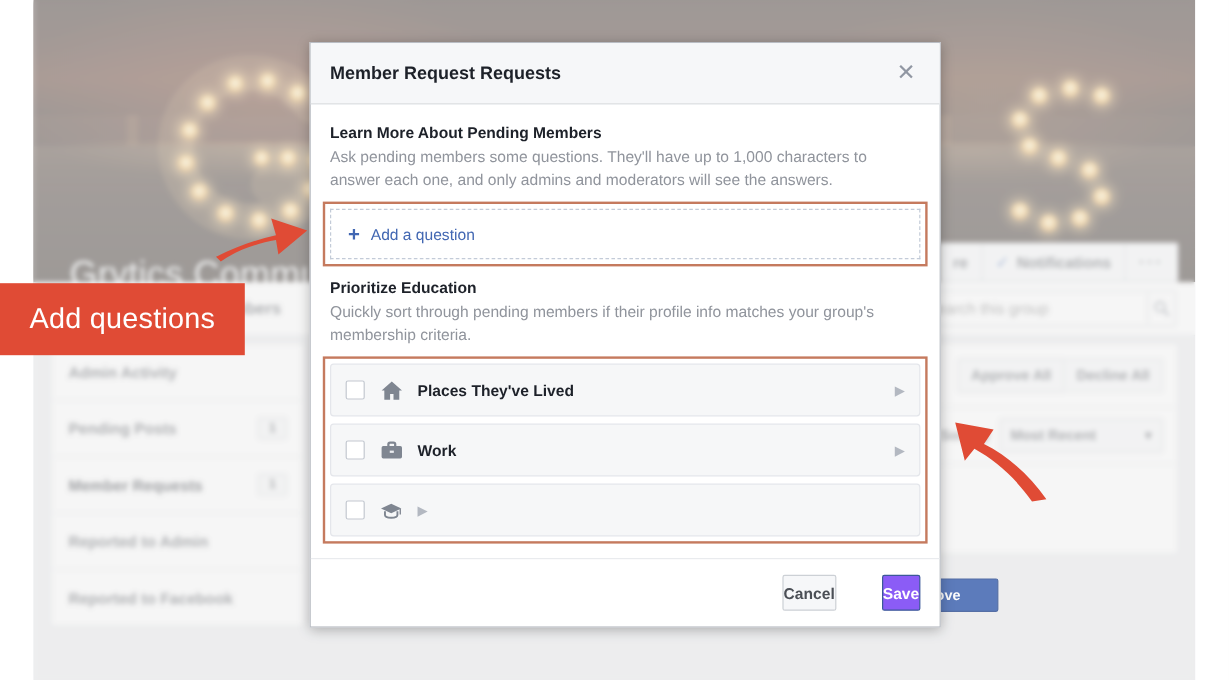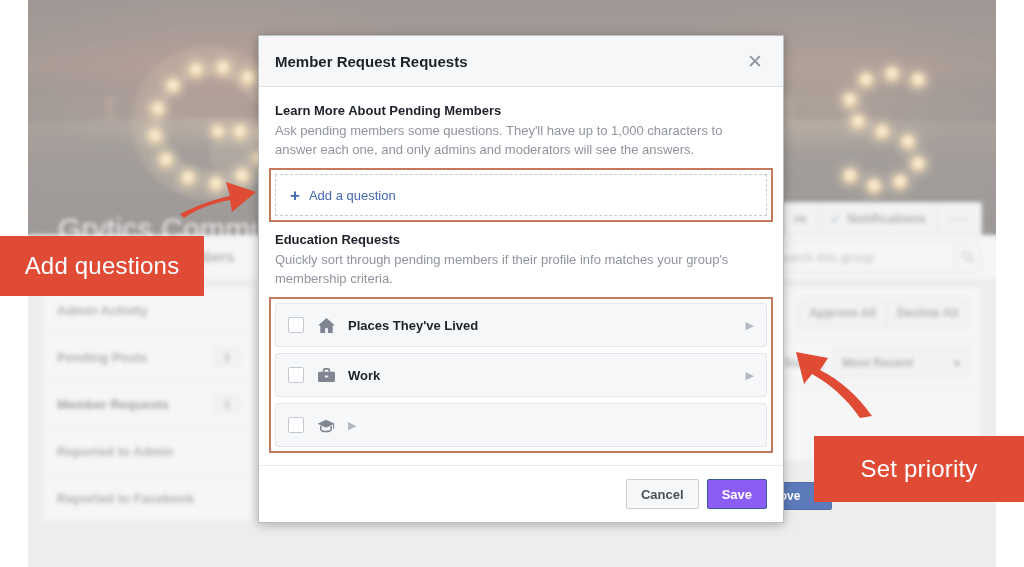--- a/index.html
+++ b/index.html
@@ -113,21 +113,21 @@
   .prio-list{display:flex;flex-direction:column;gap:6px;}
   .prio{height:42px;background:#f6f7f8;border:1px solid #e4e6eb;border-radius:3px;
     display:flex;align-items:center;padding:0 12px;gap:12px;}
   .cb{width:14px;height:14px;border:1px solid #c3c8d0;border-radius:2px;background:#fff;flex:none;}
   .pico{width:20px;height:20px;flex:none;color:#7f8691;display:flex;align-items:center;justify-content:center;}
   .pname{font-size:13px;font-weight:bold;color:#1d2129;flex:1;}
   .caret{color:#b3b8c1;font-size:11px;}
 
   .modal-foot{height:56px;display:flex;align-items:center;justify-content:flex-end;gap:8px;
     padding:0 16px;border-top:1px solid #e9ebee;margin-top:12px;}
-  .fbtn{height:28px;padding:0 14px;display:flex;align-items:center;font-size:13px;font-weight:bold;border-radius:2px;}
+  .fbtn{height:28px;padding:0 0;display:flex;align-items:center;font-size:13px;font-weight:bold;border-radius:2px;margin-left:30px;}
   .fbtn.cancel{background:#f6f7f9;border:1px solid #ccd0d5;color:#4b4f56;}
   .fbtn.save{background:#8b5cf6;border:1px solid #3b5998;color:#fff;}
 
   
   .anno{position:absolute;background:#e04b35;color:#fff;font-size:24px;
     display:flex;align-items:center;justify-content:center;letter-spacing:.2px;}
   .arrow{position:absolute;}
 </style>
 </head>
 <body>
@@ -316,21 +316,21 @@
       <div class="sec-title">Learn More About Pending Members</div>
       <div class="sec-desc">Ask pending members some questions. They'll have up to 1,000 characters to answer each one, and only admins and moderators will see the answers.</div>
 
       <div class="hl">
         <div class="addq">
           <span class="plus">+</span>
           <span class="lbl">Add a question</span>
         </div>
       </div>
 
-      <div class="sec-title">Education Requests</div>
+      <div class="sec-title">Prioritize Education</div>
       <div class="sec-desc">Quickly sort through pending members if their profile info matches your group's membership criteria.</div>
 
       <div class="hl">
         <div class="prio-list">
 
           <div class="prio">
             <span class="cb"></span>
             <span class="pico">
               <svg width="19" height="17" viewBox="0 0 20 18">
                   <path d="M10 1 1 9h2.4v8h5.1v-5h3v5h5.1V9H19z" fill="#7f8691"></path>
@@ -380,17 +380,14 @@
   </svg>
 
   <div class="anno" style="left:0px;top:236px;width:204px;height:60px;justify-content:center;">
     <span>Add questions</span>
   </div>
 
   <svg class="arrow" style="left:786px;top:336px;" width="90" height="86" viewBox="0 0 90 86">
     <path d="M86 80 C72 60 54 44 34 34 L42 22 L10 16 L18 48 L26 38 C44 48 60 62 74 82 Z" fill="#e04b35"></path>
   </svg>
 
-  <div class="anno" style="left:814px;top:436px;width:210px;height:66px;">
-    <span>Set priority</span>
-  </div>
 
 </div>
 
 </body></html>

